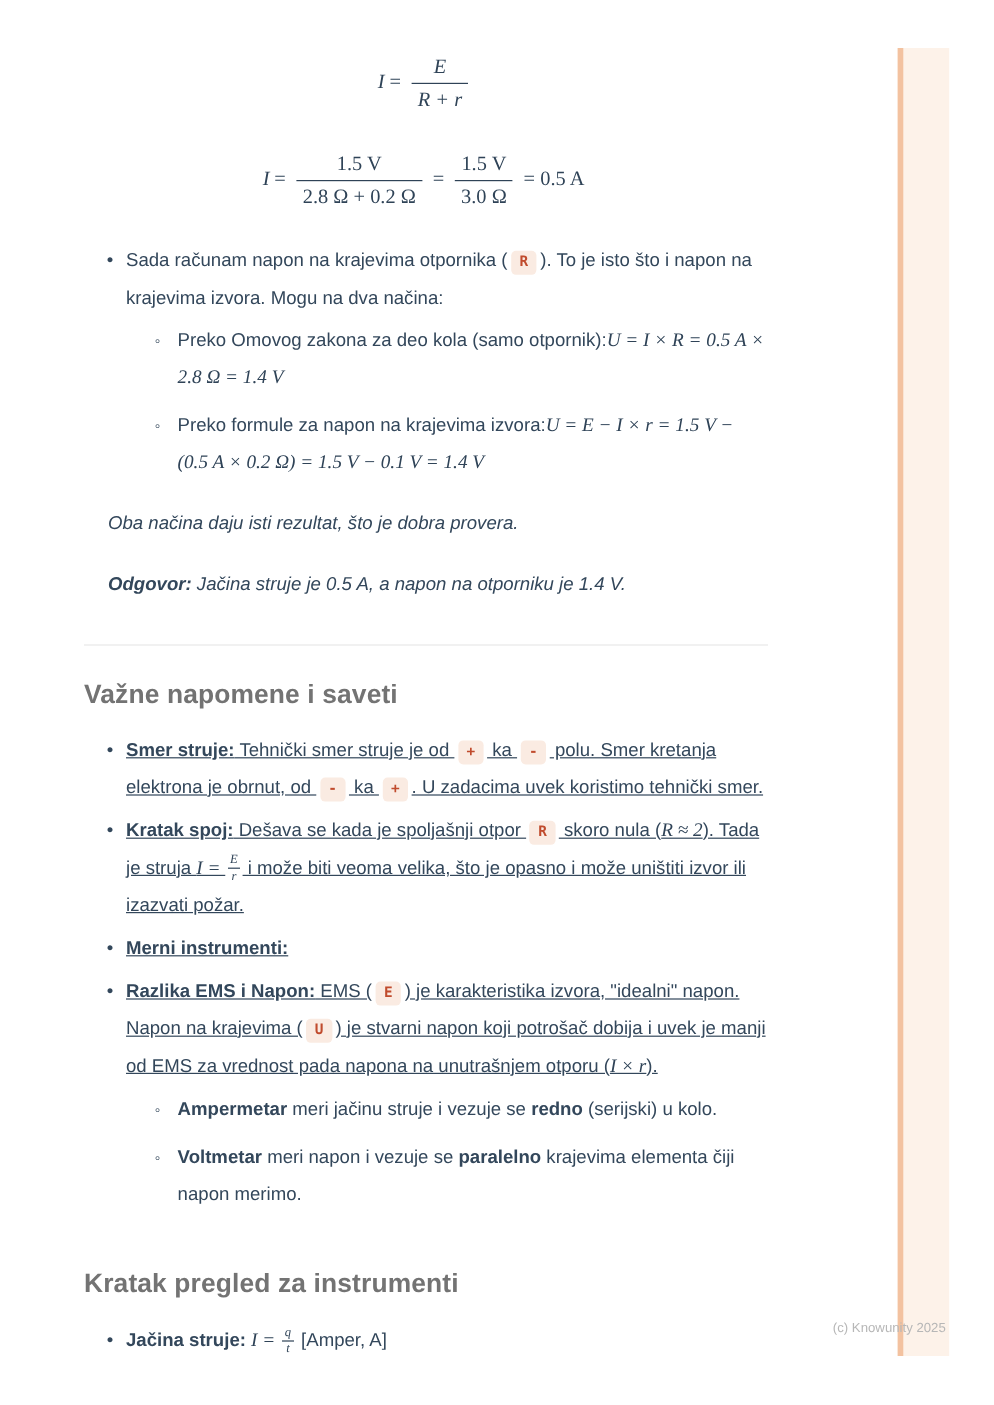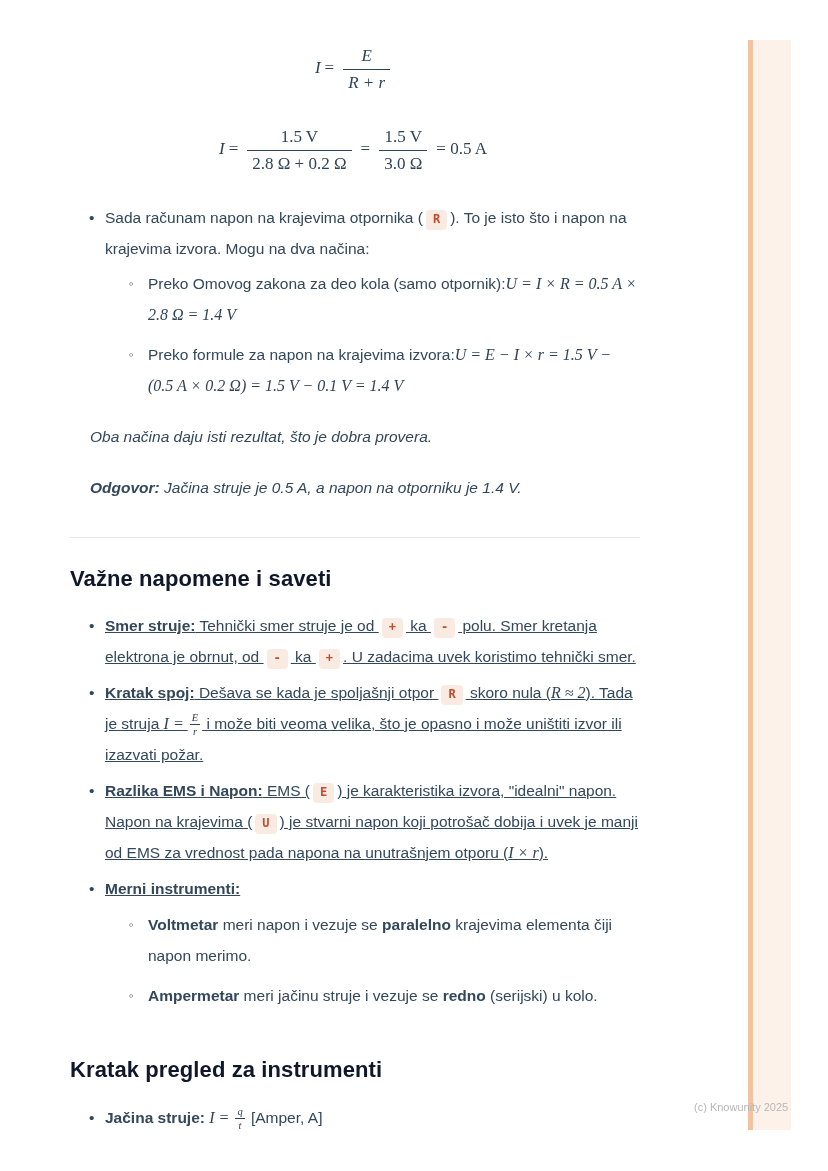--- a/index.html
+++ b/index.html
@@ -36,21 +36,21 @@
   .lvl1::before { content:"•"; position:absolute; left:19px; top:0; }
   .lvl2 { position:relative; padding-left:78px; margin-bottom:9px; }
   .lvl2::before { content:"◦"; position:absolute; left:59px; top:0; font-size:13px; }
   b { font-weight:700; }
 
   .sol-list { margin-top:26px; }
   .sol-list .lvl1 { margin-bottom:4px; }
 
   hr.divider { border:none; border-top:1.5px solid #e8e8e8; margin:34px 0 0 0; width:570px; }
 
-  h2 { color:#0f172a; font-size:22px; font-weight:700; margin-top:28px; letter-spacing:0.1px; }
+  h2 { color:#737373; font-size:22px; font-weight:700; margin-top:28px; letter-spacing:0.1px; }
   .notes-list { margin-top:18px; }
   .notes-list .lvl1 { margin-bottom:5px;text-decoration:underline; }
   .notes-list .lvl2 { margin-bottom:9px; }
 
   .review-h { margin-top:46px; }
   .review-list { margin-top:19px; }
   .review-list .lvl1 { margin-bottom:6px; }
 
   
   .badge {
@@ -96,25 +96,25 @@
     <h2>Važne napomene i saveti</h2>
 
     <ul class="notes-list">
       <li class="lvl1"><b>Smer struje:</b><span> Tehnički smer struje je od </span><span class="badge">+</span><span> ka </span><span class="badge">-</span><span> polu. Smer kretanja elektrona je obrnut, od </span><span class="badge">-</span><span> ka </span><span class="badge">+</span><span>. U zadacima uvek koristimo tehnički smer.</span></li>
 
       <li class="lvl1"><b>Kratak spoj:</b><span> Dešava se kada je spoljašnji otpor </span><span class="badge">R</span><span> skoro nula (</span><span class="math">R ≈ 2</span><span>). Tada je struja </span><span class="math">I = </span><span class="sfrac">
             <span class="top">E</span>
             <span class="bot">r</span>
           </span><span> i može biti veoma velika, što je opasno i može uništiti izvor ili izazvati požar.</span></li>
 
+      <li class="lvl1"><b>Merni instrumenti:</b></li>
+
       <li class="lvl1"><b>Razlika EMS i Napon:</b><span> EMS (</span><span class="badge">E</span><span>) je karakteristika izvora, "idealni" napon. Napon na krajevima (</span><span class="badge">U</span><span>) je stvarni napon koji potrošač dobija i uvek je manji od EMS za vrednost pada napona na unutrašnjem otporu (</span><span class="math">I × r</span><span>).</span></li>
-
-      <li class="lvl1"><b>Merni instrumenti:</b></li>
+      <li class="lvl2"><b>Ampermetar</b><span> meri jačinu struje i vezuje se </span><b>redno</b><span> (serijski) u kolo.</span></li>
       <li class="lvl2"><b>Voltmetar</b><span> meri napon i vezuje se </span><b>paralelno</b><span> krajevima elementa čiji napon merimo.</span></li>
-      <li class="lvl2"><b>Ampermetar</b><span> meri jačinu struje i vezuje se </span><b>redno</b><span> (serijski) u kolo.</span></li>
     </ul>
 
     <h2 class="review-h">Kratak pregled za instrumenti</h2>
 
     <ul class="review-list">
       <li class="lvl1"><b>Jačina struje:</b> <span class="math">I = </span><span class="sfrac">
             <span class="top">q</span>
             <span class="bot">t</span>
           </span><span> [Amper, A]</span></li>
 

